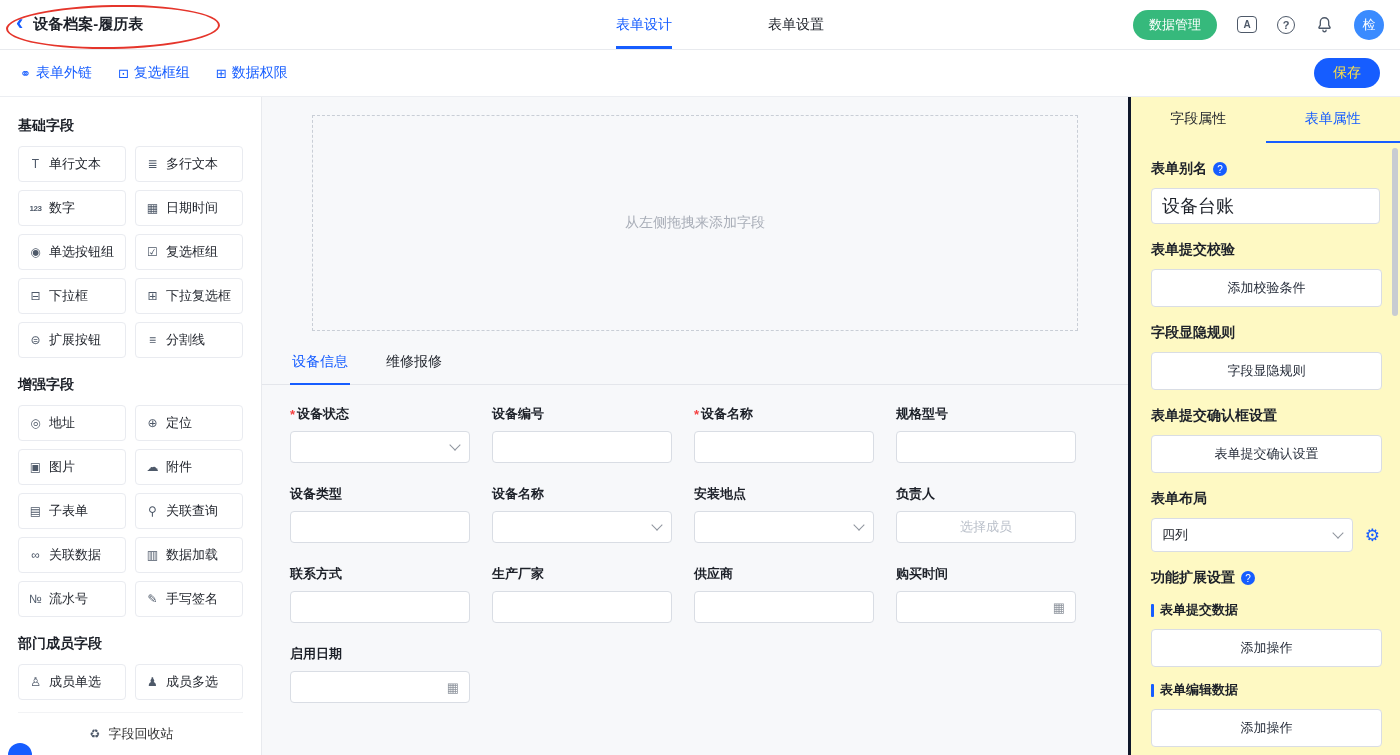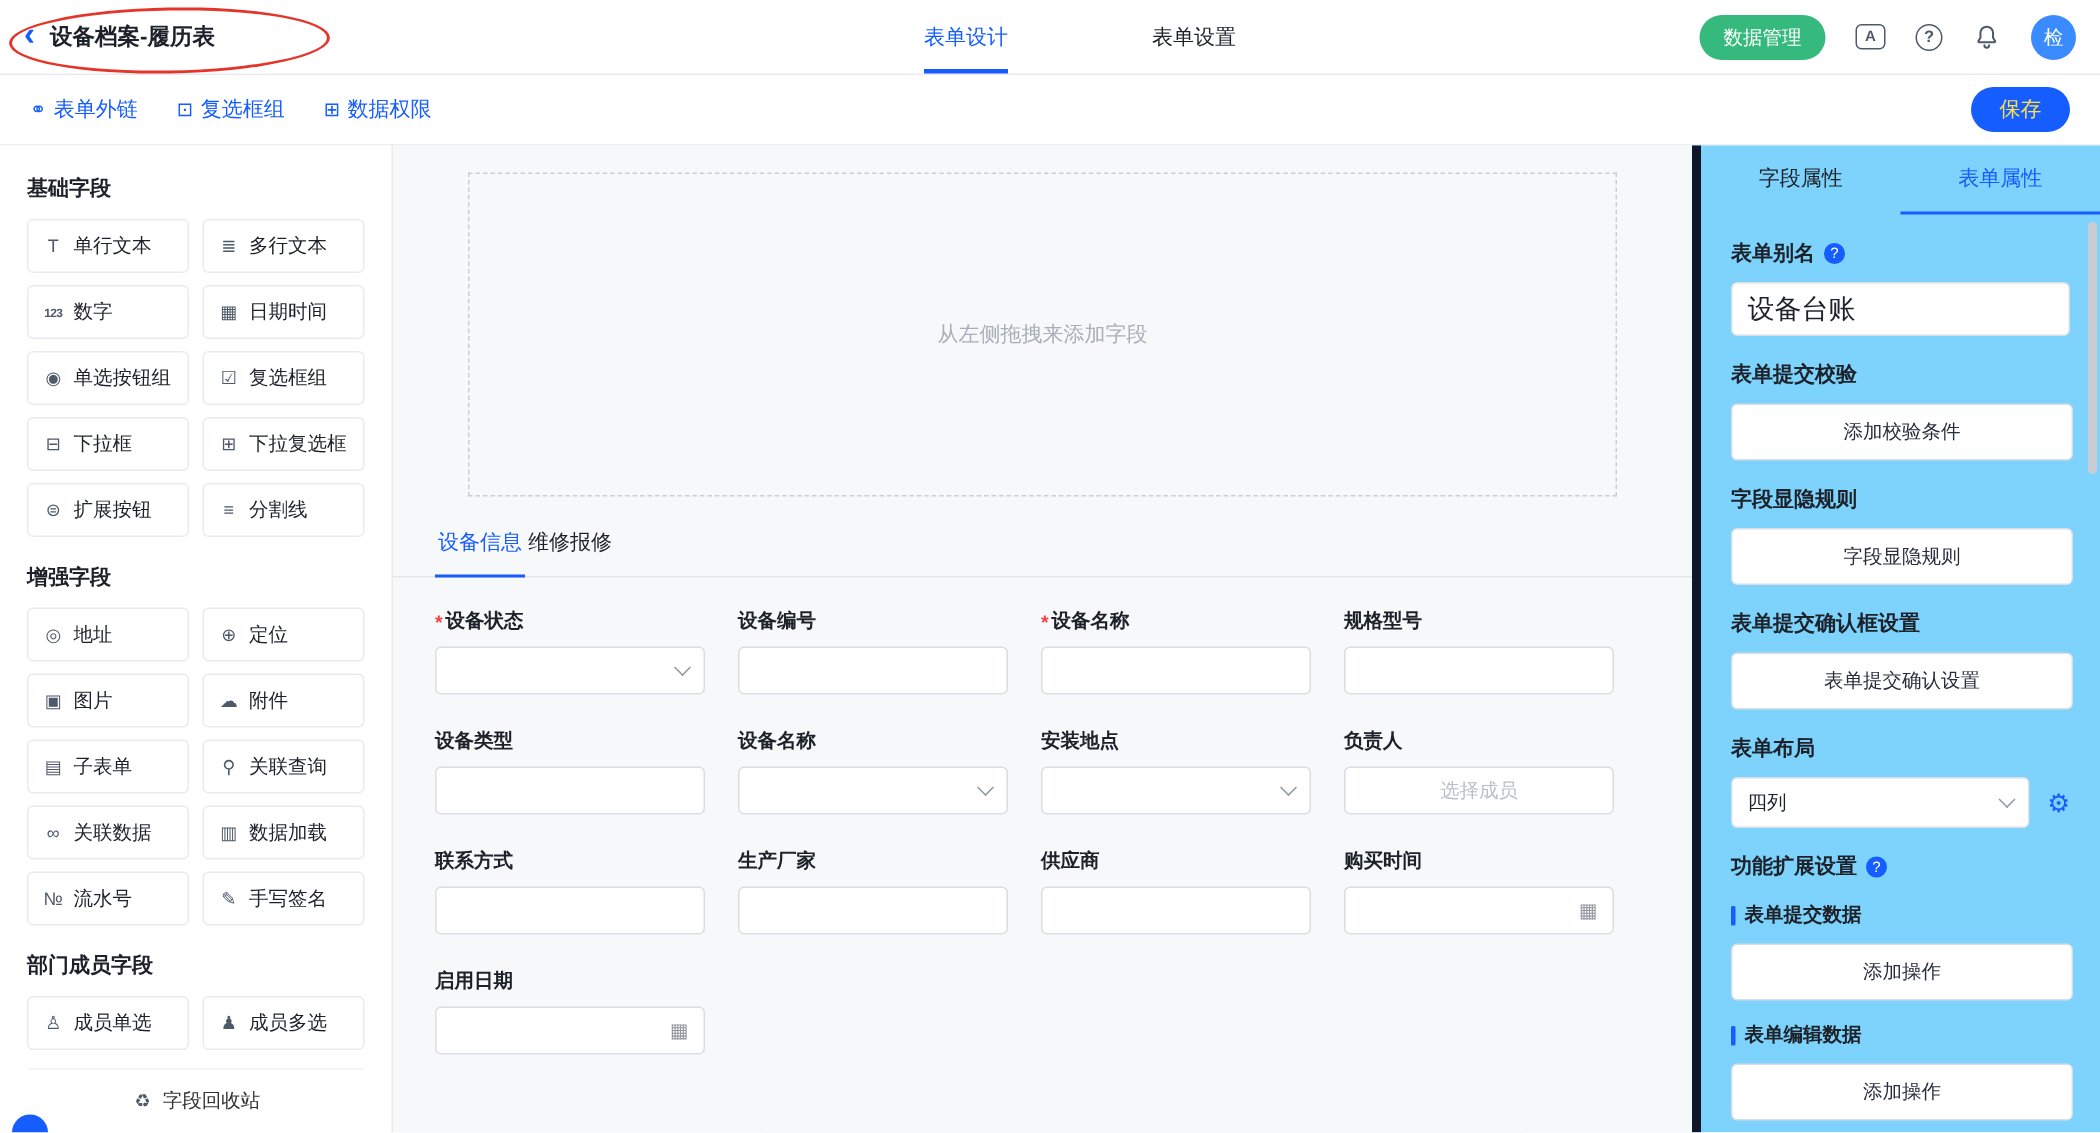--- a/index.html
+++ b/index.html
@@ -48,37 +48,37 @@
          gap:6px;padding:0 9px;font-size:13px;cursor:grab;box-sizing:border-box;white-space:nowrap;overflow:hidden;}
   .ficon{width:15px;min-width:15px;text-align:center;color:#4e5969;font-size:12px;}
   .ficon.num{font-size:8px;font-weight:700;letter-spacing:-0.5px;}
   .recycle{margin-top:auto;height:42px;display:flex;align-items:center;justify-content:center;gap:6px;
            font-size:13px;color:#333;cursor:pointer;border-top:1px solid #f2f3f5;}
 
   
   .canvas{flex:1;background:#f7f8fa;padding-top:18px;overflow:hidden;box-sizing:border-box;position:relative;}
   .dropzone{margin:0 50px;height:214px;border:1px dashed #c9ced6;display:flex;align-items:center;
             justify-content:center;color:#a9aeb8;font-size:14px;}
-  .ctabs{margin-top:12px;padding-left:28px;display:flex;border-bottom:1px solid #e4e6eb;}
+  .ctabs{margin-top:12px;padding-left:28px;display:flex;gap:34px;border-bottom:1px solid #e4e6eb;}
   .ctab{padding:10px 2px 12px;font-size:14px;cursor:pointer;border-bottom:2px solid transparent;margin-bottom:-1px;}
   .ctab.active{color:#165dff;border-bottom-color:#165dff;}
   .fields{display:grid;grid-template-columns:repeat(4,180px);column-gap:22px;row-gap:22px;padding:20px 0 0 28px;}
   .flabel{display:flex;align-items:center;gap:2px;font-size:13px;font-weight:600;margin-bottom:8px;}
   .star{color:#f53f3f;}
   .control{height:32px;background:#fff;border:1px solid #d9dde4;border-radius:4px;display:flex;align-items:center;
            justify-content:space-between;padding:0 10px;box-sizing:border-box;font-size:13px;cursor:pointer;}
   .tinput{width:100%;height:32px;background:#fff;border:1px solid #d9dde4;border-radius:4px;padding:0 10px;
           box-sizing:border-box;font-size:13px;font-family:inherit;outline:none;color:#1d2129;}
   .chev{width:7px;height:7px;border-right:1.5px solid #8f959e;border-bottom:1.5px solid #8f959e;
         transform:rotate(45deg);margin-top:-4px;}
   .cal{color:#8f959e;font-size:13px;margin-left:auto;}
   .member-ph{width:100%;text-align:center;color:#b9bfc9;}
 
   
-  .props{width:272px;min-width:272px;background:#7dd3fc;border-left:6px solid #0f172a;padding:0 20px 10px;
+  .props{width:272px;min-width:272px;background:#fef9c3;border-left:3px solid #0f172a;padding:0 20px 10px;
          box-sizing:border-box;overflow:hidden;}
   .ptabs{display:flex;height:46px;margin:0 -20px;}
   .ptab{flex:1;display:flex;align-items:center;justify-content:center;font-size:14px;cursor:pointer;
         border-bottom:2px solid transparent;box-sizing:border-box;}
   .ptab.active{color:#165dff;border-bottom-color:#165dff;}
   .plabel{display:flex;align-items:center;gap:6px;font-size:14px;font-weight:700;margin:17px 0 10px;}
   .q{width:14px;height:14px;border-radius:50%;background:#165dff;color:#fff;font-size:10px;display:flex;
      align-items:center;justify-content:center;font-weight:400;}
   .pinput{width:100%;height:36px;border:1px solid #d9dde4;border-radius:4px;padding:0 10px;box-sizing:border-box;
           font-size:18px;font-family:inherit;outline:none;color:#1d2129;}

